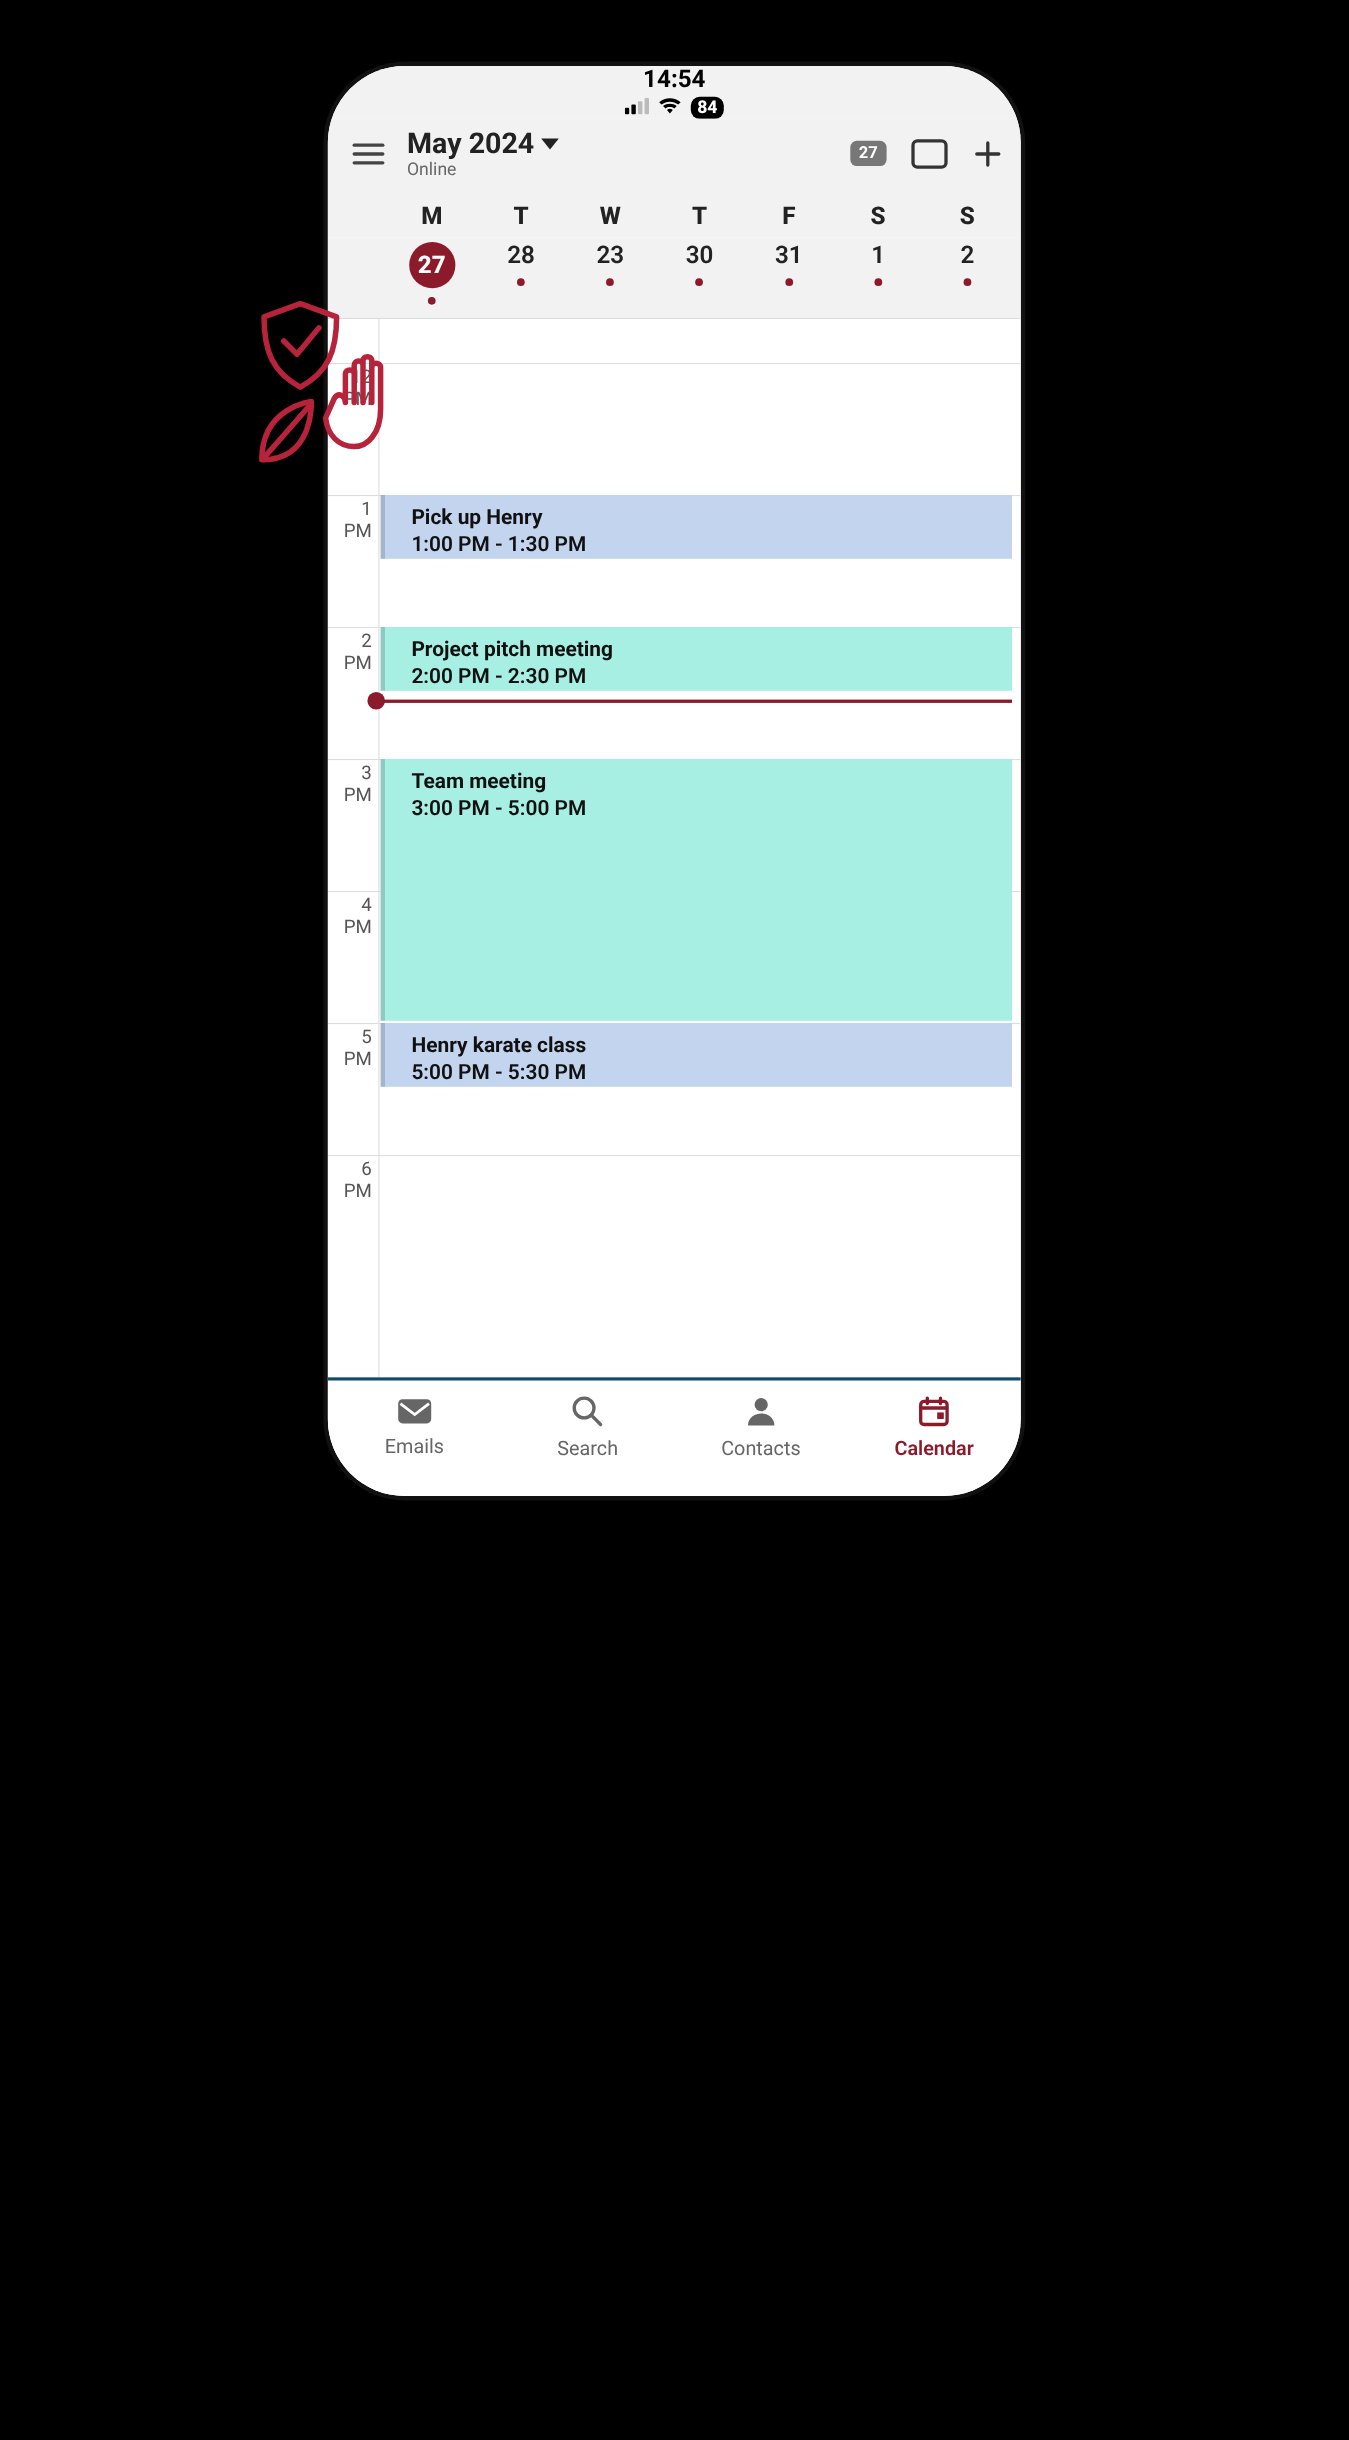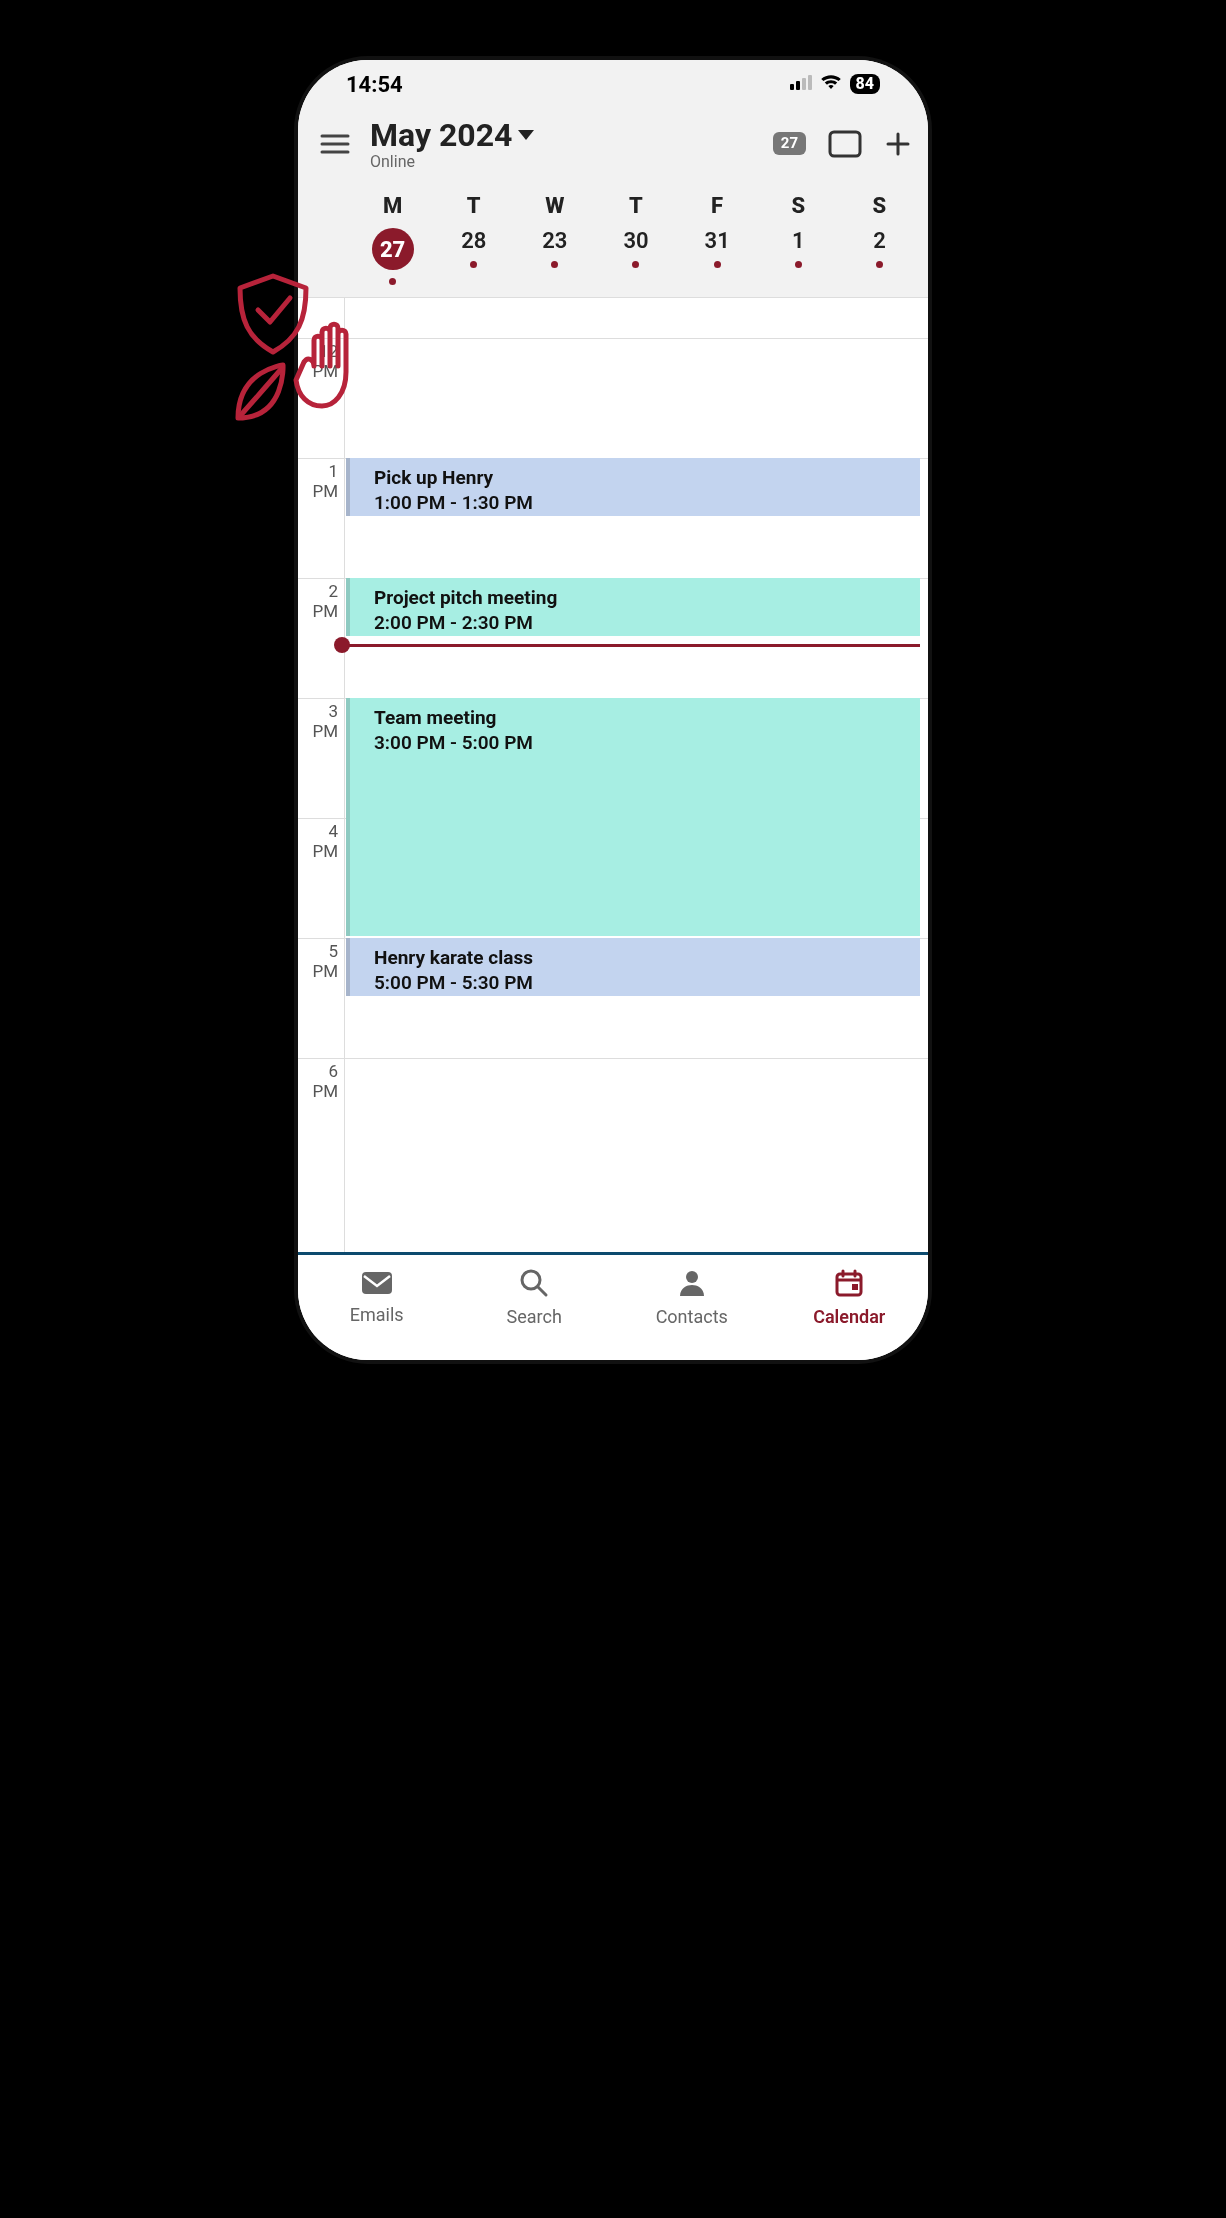--- a/index.html
+++ b/index.html
@@ -30,40 +30,41 @@
   
   .status-bar {
     height: 48px;
     display: flex;
     align-items: center;
     justify-content: space-between;
     padding: 0 48px;
     background: #f2f2f2;
     font-weight: 700;
     font-size: 22px;
+    flex-direction: column;
   }
   .status-right { display: flex; align-items: flex-start; gap: 8px; }
   .cell-icon, .wifi-icon { display: inline-flex; }
   .battery-pill {
     background: #000; color: #fff; font-size: 16px; font-weight: 800;
     border-radius: 8px; padding: 2px 6px; line-height: 1;
   }
   
   .cal-header {
     background: #f2f2f2;
     padding: 8px 16px 8px 16px;
   }
   .header-row1 {
     display: flex;
     align-items: center;
     gap: 14px;
   }
   .menu-btn { padding: 6px; }
   .title-block { display: flex; flex-direction: column; }
-  .month-row { display: flex; align-items: center; gap: 6px; font-size: 32px; font-weight: 700; color: #222; }
+  .month-row { display: flex; align-items: center; gap: 6px; font-size: 26px; font-weight: 700; color: #222; }
   .caret-down {
     width: 0; height: 0; border-left: 8px solid transparent; border-right: 8px solid transparent;
     border-top: 10px solid #222;
   }
   .online { font-size: 16px; color: #666; margin-top: -2px; }
   .header-spacer { flex: 1; }
   .header-actions { display: flex; align-items: center; gap: 22px; }
   .today-chip {
     background: #777; color: #fff; font-weight: 700; font-size: 15px;
     border-radius: 6px; padding: 4px 8px; line-height: 1;

